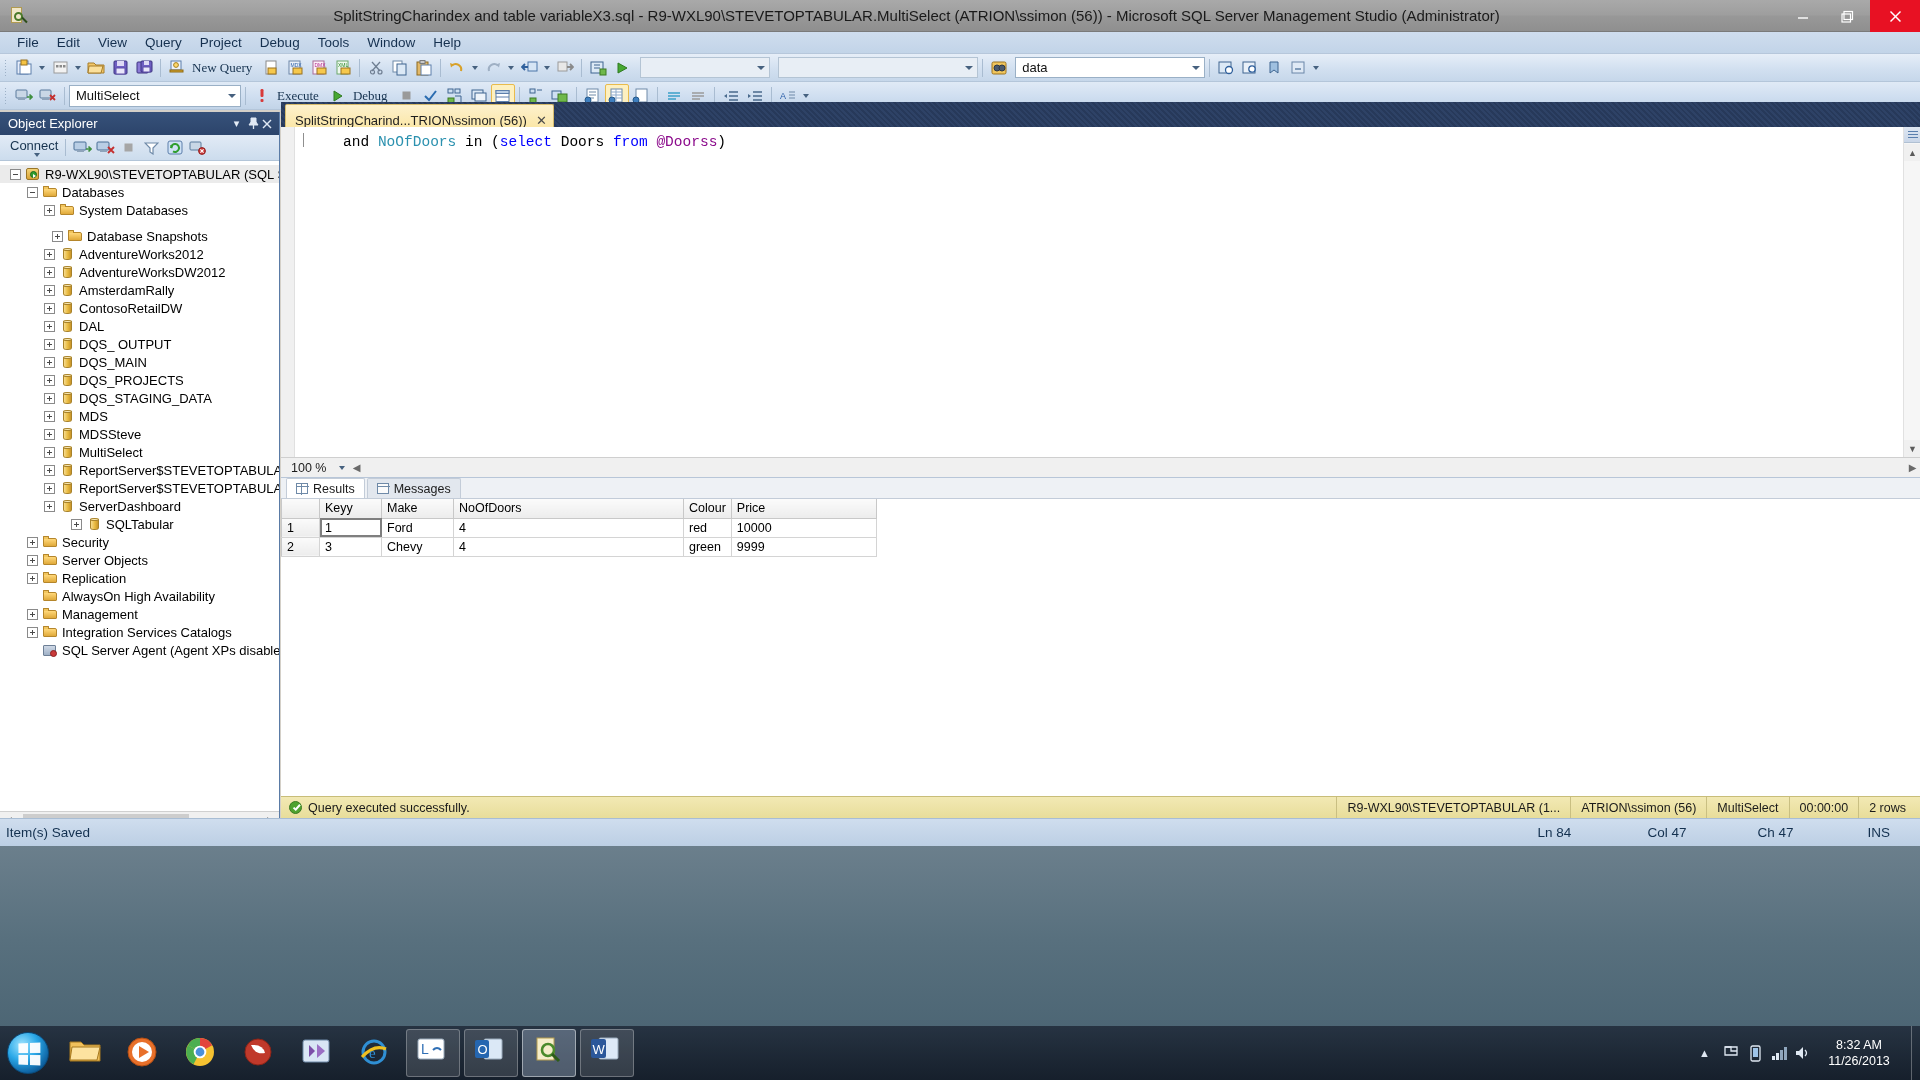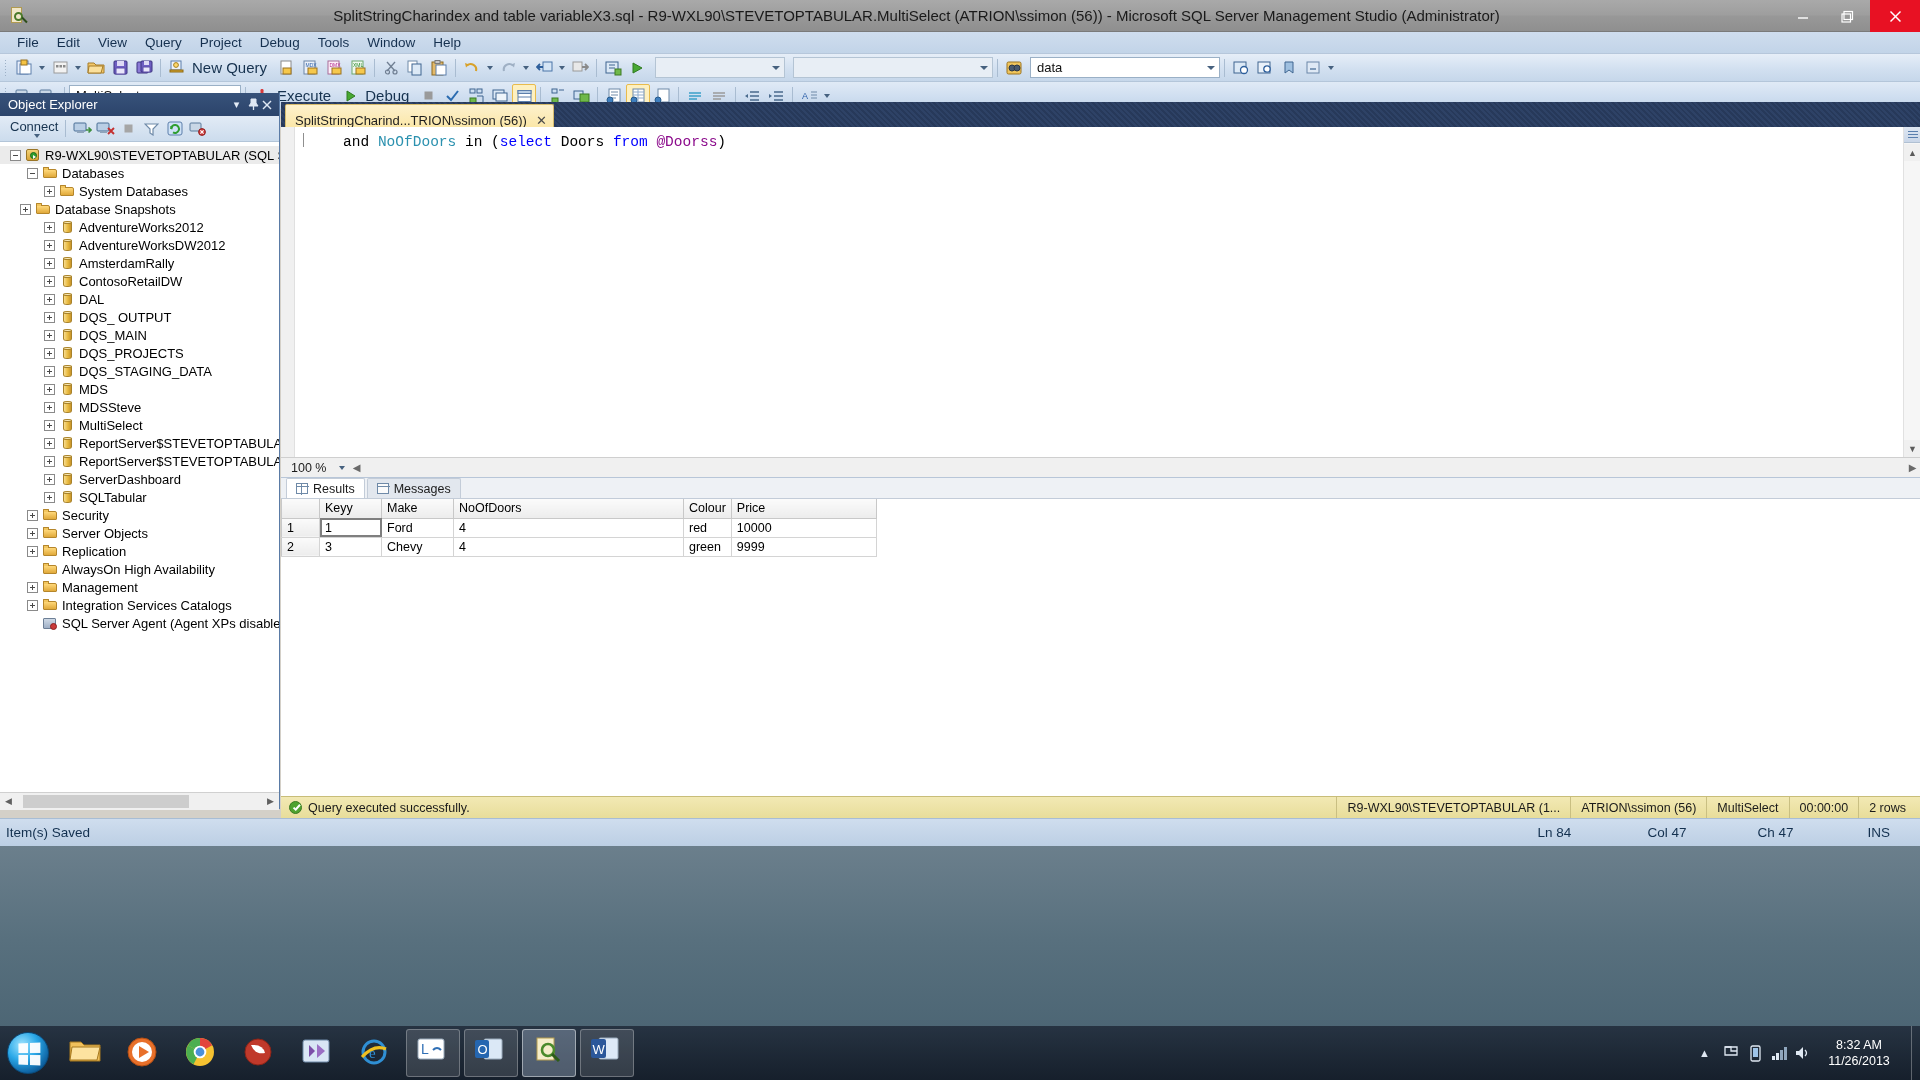--- a/index.html
+++ b/index.html
@@ -88,41 +88,41 @@
   .tbtn.active { background: #fdf0c0; border: 1px solid #e8bb4d; border-radius: 2px; }
   .tsep { width: 1px; height: 18px; background: #a9bcd1; margin: 0 4px; flex: 0 0 auto; }
   .tdrop {
     width: 12px; height: 24px; display: flex; align-items: center; justify-content: center;
     flex: 0 0 auto;
   }
   .tdrop:after {
     content:""; width:0;height:0;border-left:3.5px solid transparent;
     border-right:3.5px solid transparent;border-top:4px solid #46617f;
   }
-  .tlabel { font-size: 15px; color: #16324f; padding: 0 7px 0 3px; white-space: nowrap; flex: 0 0 auto; }
+  .tlabel { font-size: 13px; color: #16324f; padding: 0 7px 0 3px; white-space: nowrap; flex: 0 0 auto; font-family: Liberation Serif, serif; }
 
   .combo {
     height: 21px; background: #fff; border: 1px solid #9ab0c6;
     display: flex; align-items: center; flex: 0 0 auto;
     font-size: 13px; color: #111; padding-left: 6px; position: relative;
   }
   .combo .cv { flex: 1 1 auto; overflow: hidden; white-space: nowrap; }
   .combo .carrow {
     width: 16px; height: 19px; display:flex;align-items:center;justify-content:center;
     flex: 0 0 auto;
   }
   .combo .carrow:after {
     content:""; width:0;height:0;border-left:4px solid transparent;
     border-right:4px solid transparent;border-top:4.5px solid #46617f;
   }
   .combo.disabled { background: #e8eef5; border-color:#b4c4d4; }
 
   
   .oe {
-    position: absolute; left: 0; top: 93px; width: 280px; height: 716px;
+    position: absolute; left: 0; top: 112px; width: 280px; height: 716px;
     background: #fff;
     border-right: 1px solid #5a7ba6;
     display: flex; flex-direction: column;
   }
   .oe-header {
     height: 23px; background: linear-gradient(to bottom,#37527a 0%, #2c446b 100%);
     display: flex; align-items: center; padding-left: 8px; flex: 0 0 auto;
   }
   .oe-title { color: #fff; font-size: 13px; flex: 1 1 auto; }
   .oe-hbtn { width: 17px; height: 20px; display:flex;align-items:center;justify-content:center;color:#e4ecf6;font-size:11px; }
@@ -890,21 +890,21 @@
           <span>Databases</span>
         </div>
         <div class="tnode" style="padding-left: 44px;">
           <span class="exp plus"></span>
           <span class="ticon ic-folder">
             <span class="fb"></span>
             <span class="ft"></span>
           </span>
           <span>System Databases</span>
         </div>
-        <div class="tnode" style="padding-left: 20px;">
+        <div class="tnode" style="padding-left: 52px; margin-top: 8px;">
           <span class="exp plus"></span>
           <span class="ticon ic-folder">
             <span class="fb"></span>
             <span class="ft"></span>
           </span>
           <span>Database Snapshots</span>
         </div>
         <div class="tnode" style="padding-left: 44px;">
           <span class="exp plus"></span>
           <span class="ticon ic-db">
@@ -1018,21 +1018,21 @@
           <span>ReportServer$STEVETOPTABULARTen</span>
         </div>
         <div class="tnode" style="padding-left: 44px;">
           <span class="exp plus"></span>
           <span class="ticon ic-db">
             <span class="cyl"></span>
             <span class="cap"></span>
           </span>
           <span>ServerDashboard</span>
         </div>
-        <div class="tnode" style="padding-left: 44px;">
+        <div class="tnode" style="padding-left: 44px; margin-left: 27px;">
           <span class="exp plus"></span>
           <span class="ticon ic-db">
             <span class="cyl"></span>
             <span class="cap"></span>
           </span>
           <span>SQLTabular</span>
         </div>
         <div class="tnode" style="padding-left: 27px;">
           <span class="exp plus"></span>
           <span class="ticon ic-folder">

